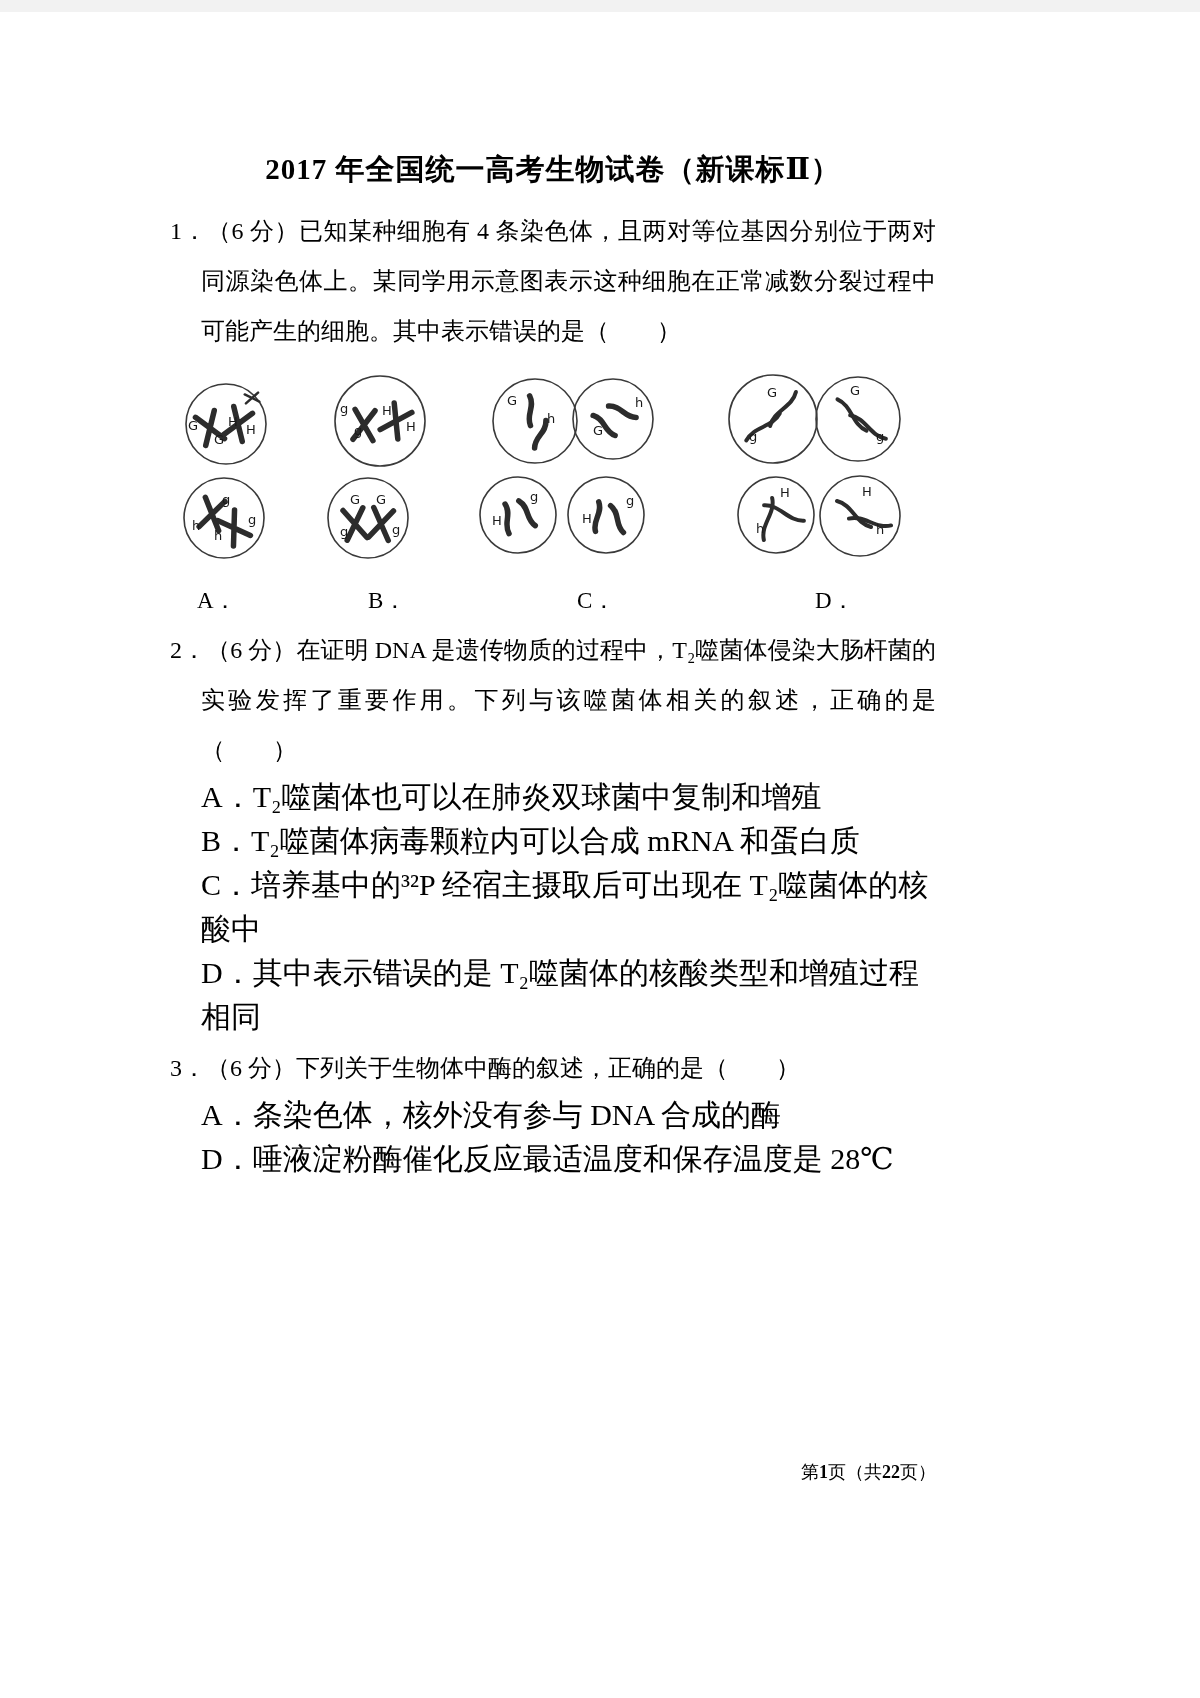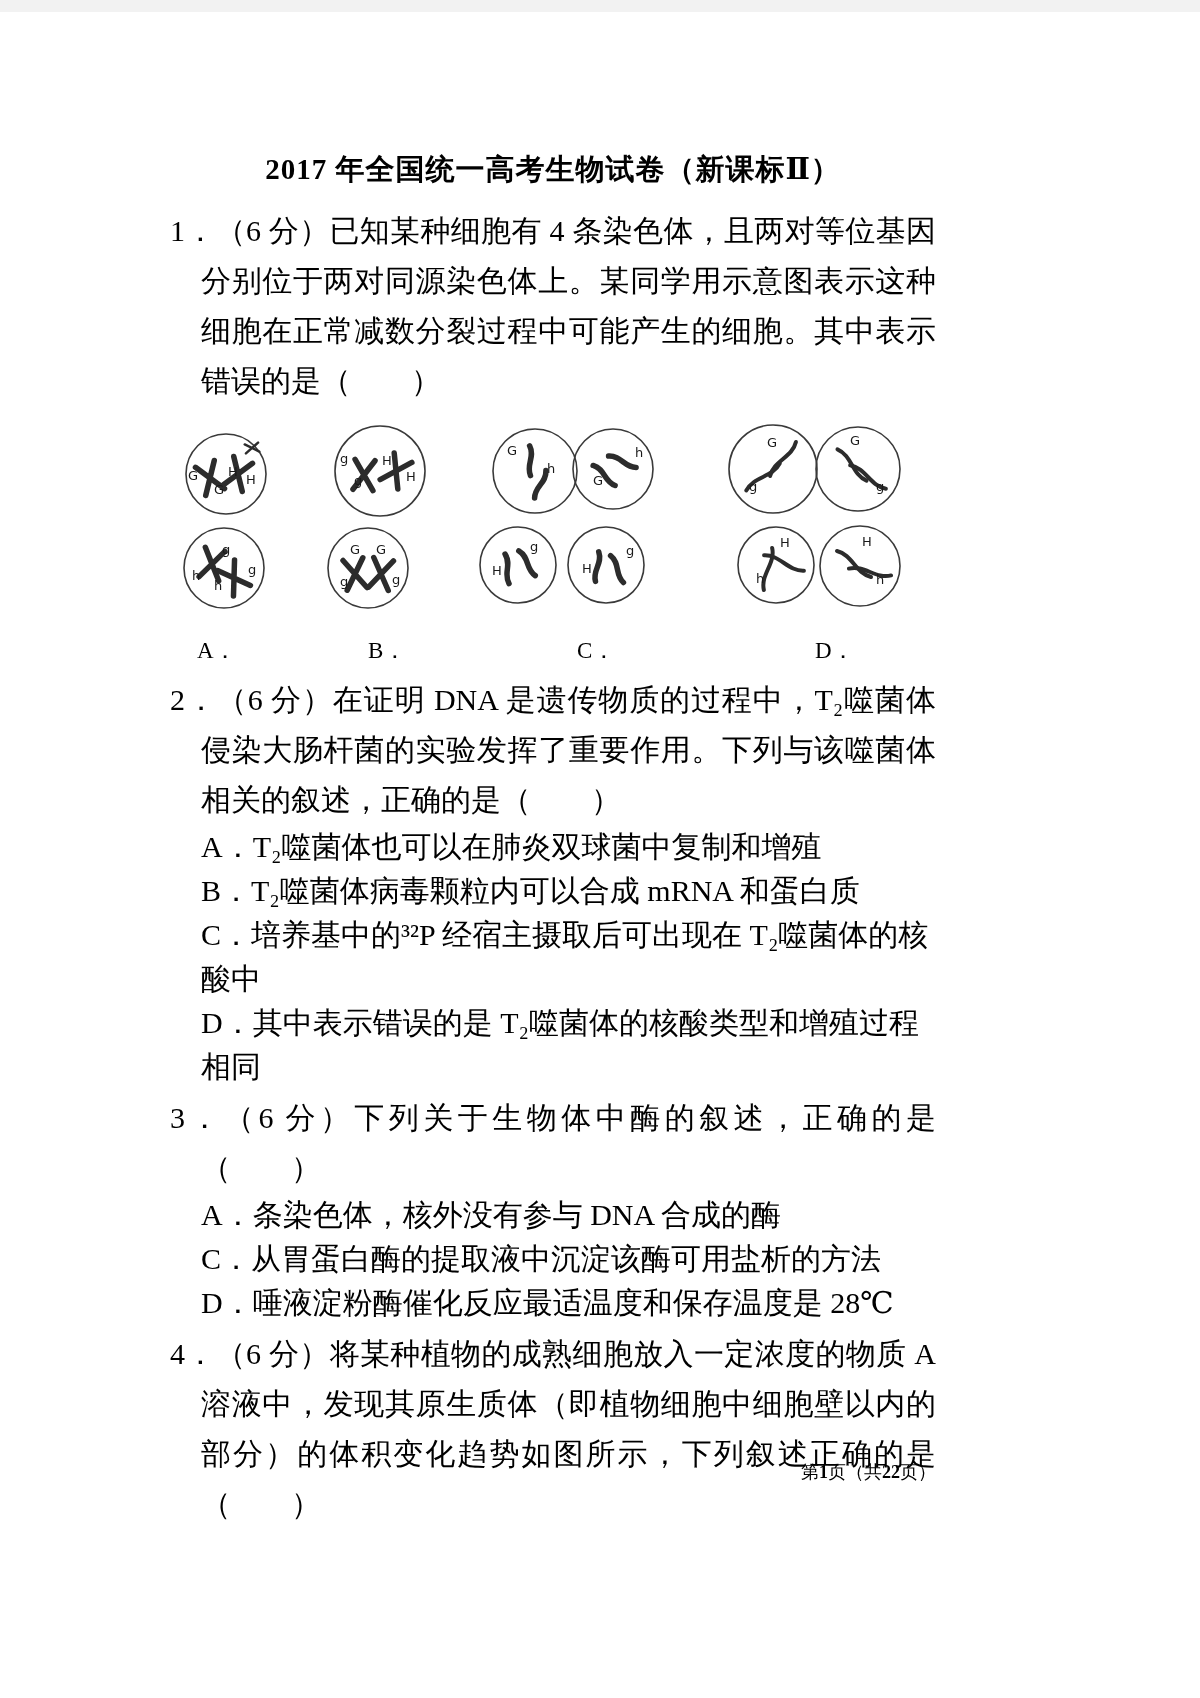--- a/index.html
+++ b/index.html
@@ -12,21 +12,21 @@
   }
   .content { position:absolute; left:170px; top:138px; width:766px; }
   .title {
     font-size:29px; font-weight:bold; text-align:center;
     line-height:38px; margin-bottom:18px; letter-spacing:1px;
   }
   .hang { padding-left:31px; text-indent:-31px; }
   .section-header {
     font-size:23px; font-weight:bold; line-height:48px; text-align:justify;
   }
-  .stem { font-size:30px; line-height:50px; text-align:justify; margin-top:4px; }
+  .stem { font-size:24px; line-height:50px; text-align:justify; margin-top:4px; }
   .options { list-style:none; margin-left:31px; }
   .options li { font-size:30px; line-height:44px; }
   .figure-wrap { margin:10px 0 0 10px; }
   .choice-row { position:relative; height:36px; font-size:23px; }
   .choice-row span { position:absolute; top:0; }
   .footer {
     position:absolute; left:170px; top:1448px; width:766px;
     text-align:right; font-size:18px;
   }
   .footer b { font-weight:bold; }
@@ -130,22 +130,20 @@
     <ul class="options">
       <li>A．T₂噬菌体也可以在肺炎双球菌中复制和增殖</li>
       <li>B．T₂噬菌体病毒颗粒内可以合成 mRNA 和蛋白质</li>
       <li>C．培养基中的³²P 经宿主摄取后可出现在 T₂噬菌体的核酸中</li>
       <li>D．其中表示错误的是 T₂噬菌体的核酸类型和增殖过程相同</li>
     </ul>
 
     <div class="stem hang">3．（6 分）下列关于生物体中酶的叙述，正确的是（　　）</div>
     <ul class="options">
       <li>A．条染色体，核外没有参与 DNA 合成的酶</li>
-      <li>C．从胃蛋白酶的提取液中沉淀该酶可用盐析的方法</li>
       <li>D．唾液淀粉酶催化反应最适温度和保存温度是 28℃</li>
     </ul>
 
-    <div class="stem hang">4．（6 分）将某种植物的成熟细胞放入一定浓度的物质 A 溶液中，发现其原生质体（即植物细胞中细胞壁以内的部分）的体积变化趋势如图所示，下列叙述正确的是（　　）</div>
 
   </div>
 
   <div class="footer"><span>第</span><b>1</b><span>页（共</span><b>22</b><span>页）</span></div>
 </div>
 
 </body></html>

